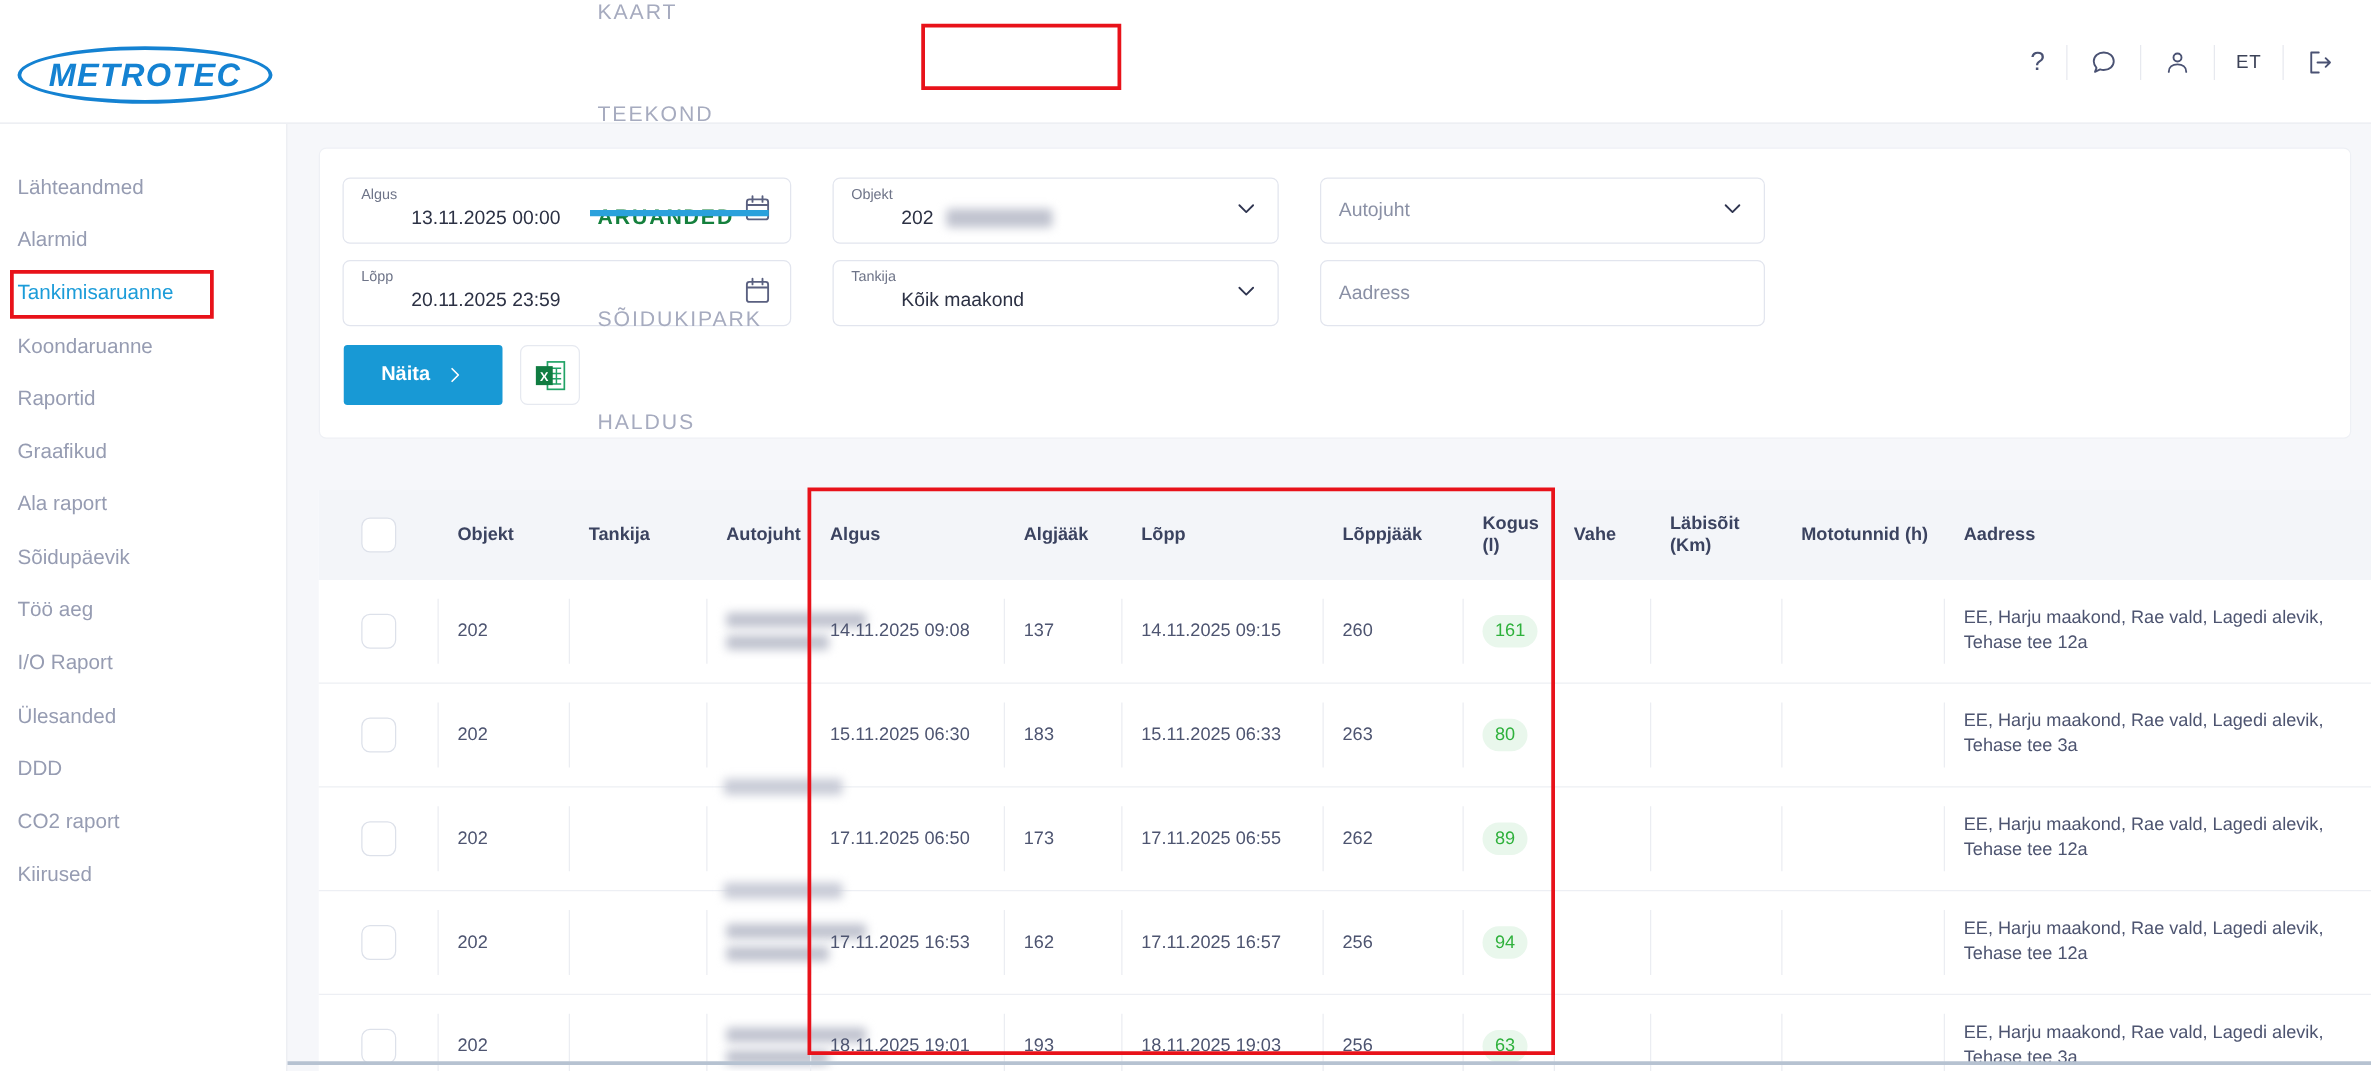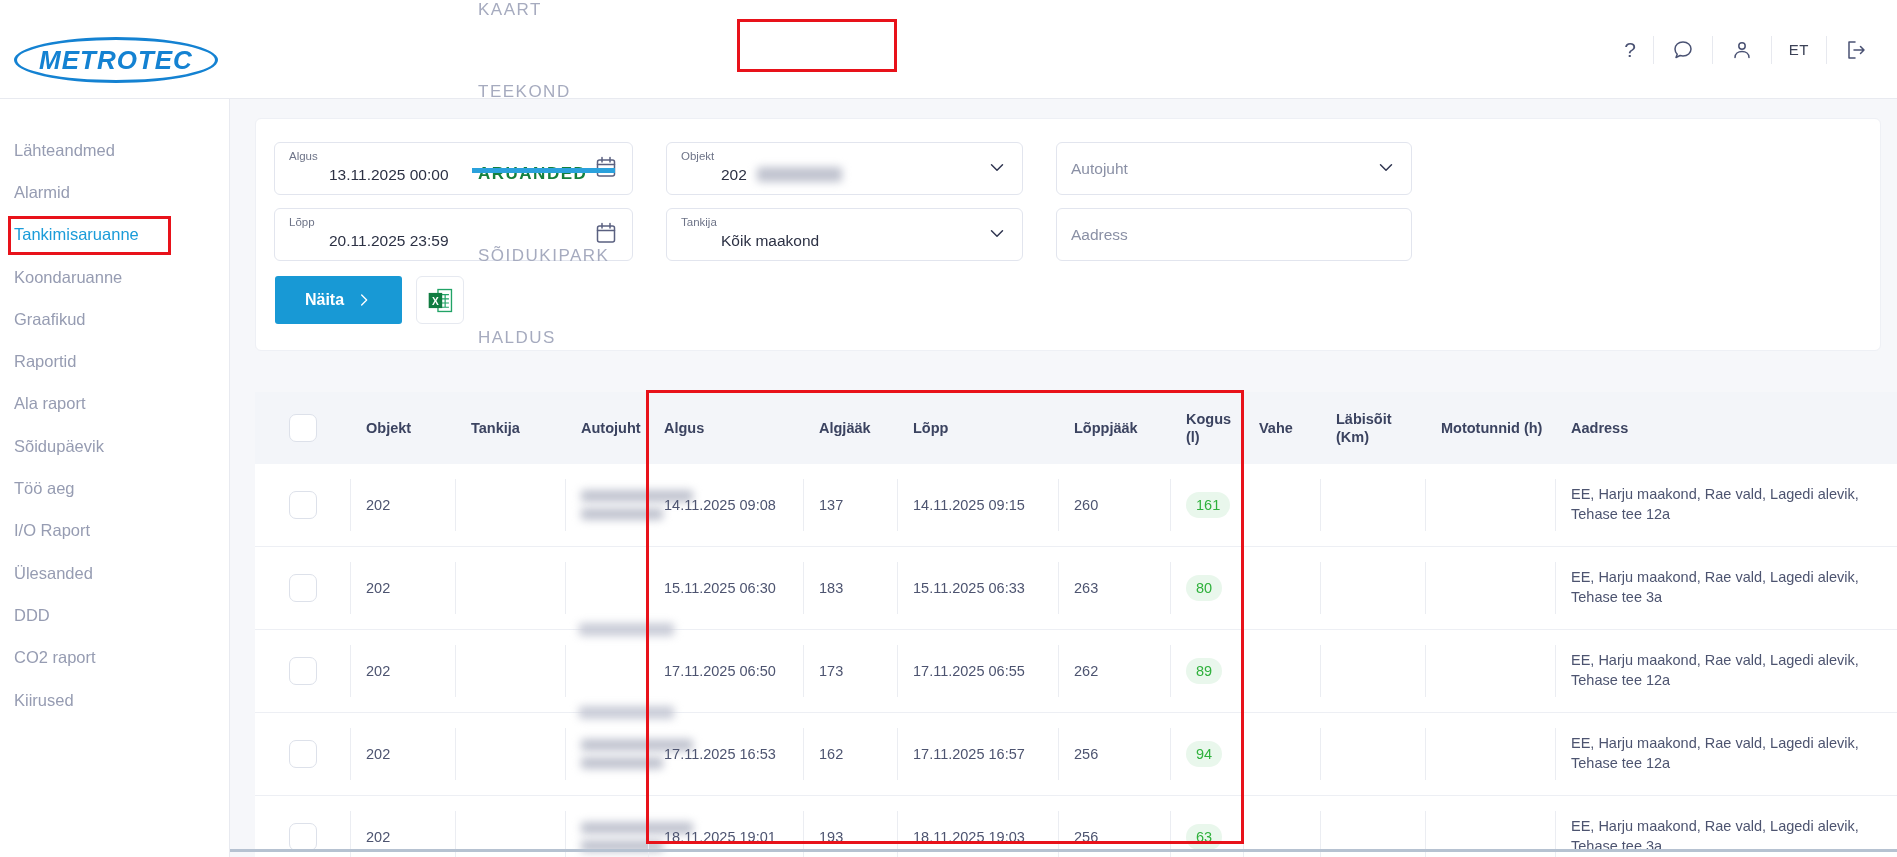--- a/index.html
+++ b/index.html
@@ -129,22 +129,22 @@
       </div>
     </div>
   </header>
 
   <aside class="sidebar">
     <ul>
       <li>Lähteandmed</li>
       <li>Alarmid</li>
       <li class="active">Tankimisaruanne</li>
       <li>Koondaruanne</li>
+      <li>Raportid</li>
       <li>Graafikud</li>
-      <li>Raportid</li>
       <li>Ala raport</li>
       <li>Sõidupäevik</li>
       <li>Töö aeg</li>
       <li>I/O Raport</li>
       <li>Ülesanded</li>
       <li>DDD</li>
       <li>CO2 raport</li>
       <li>Kiirused</li>
     </ul>
   </aside>

